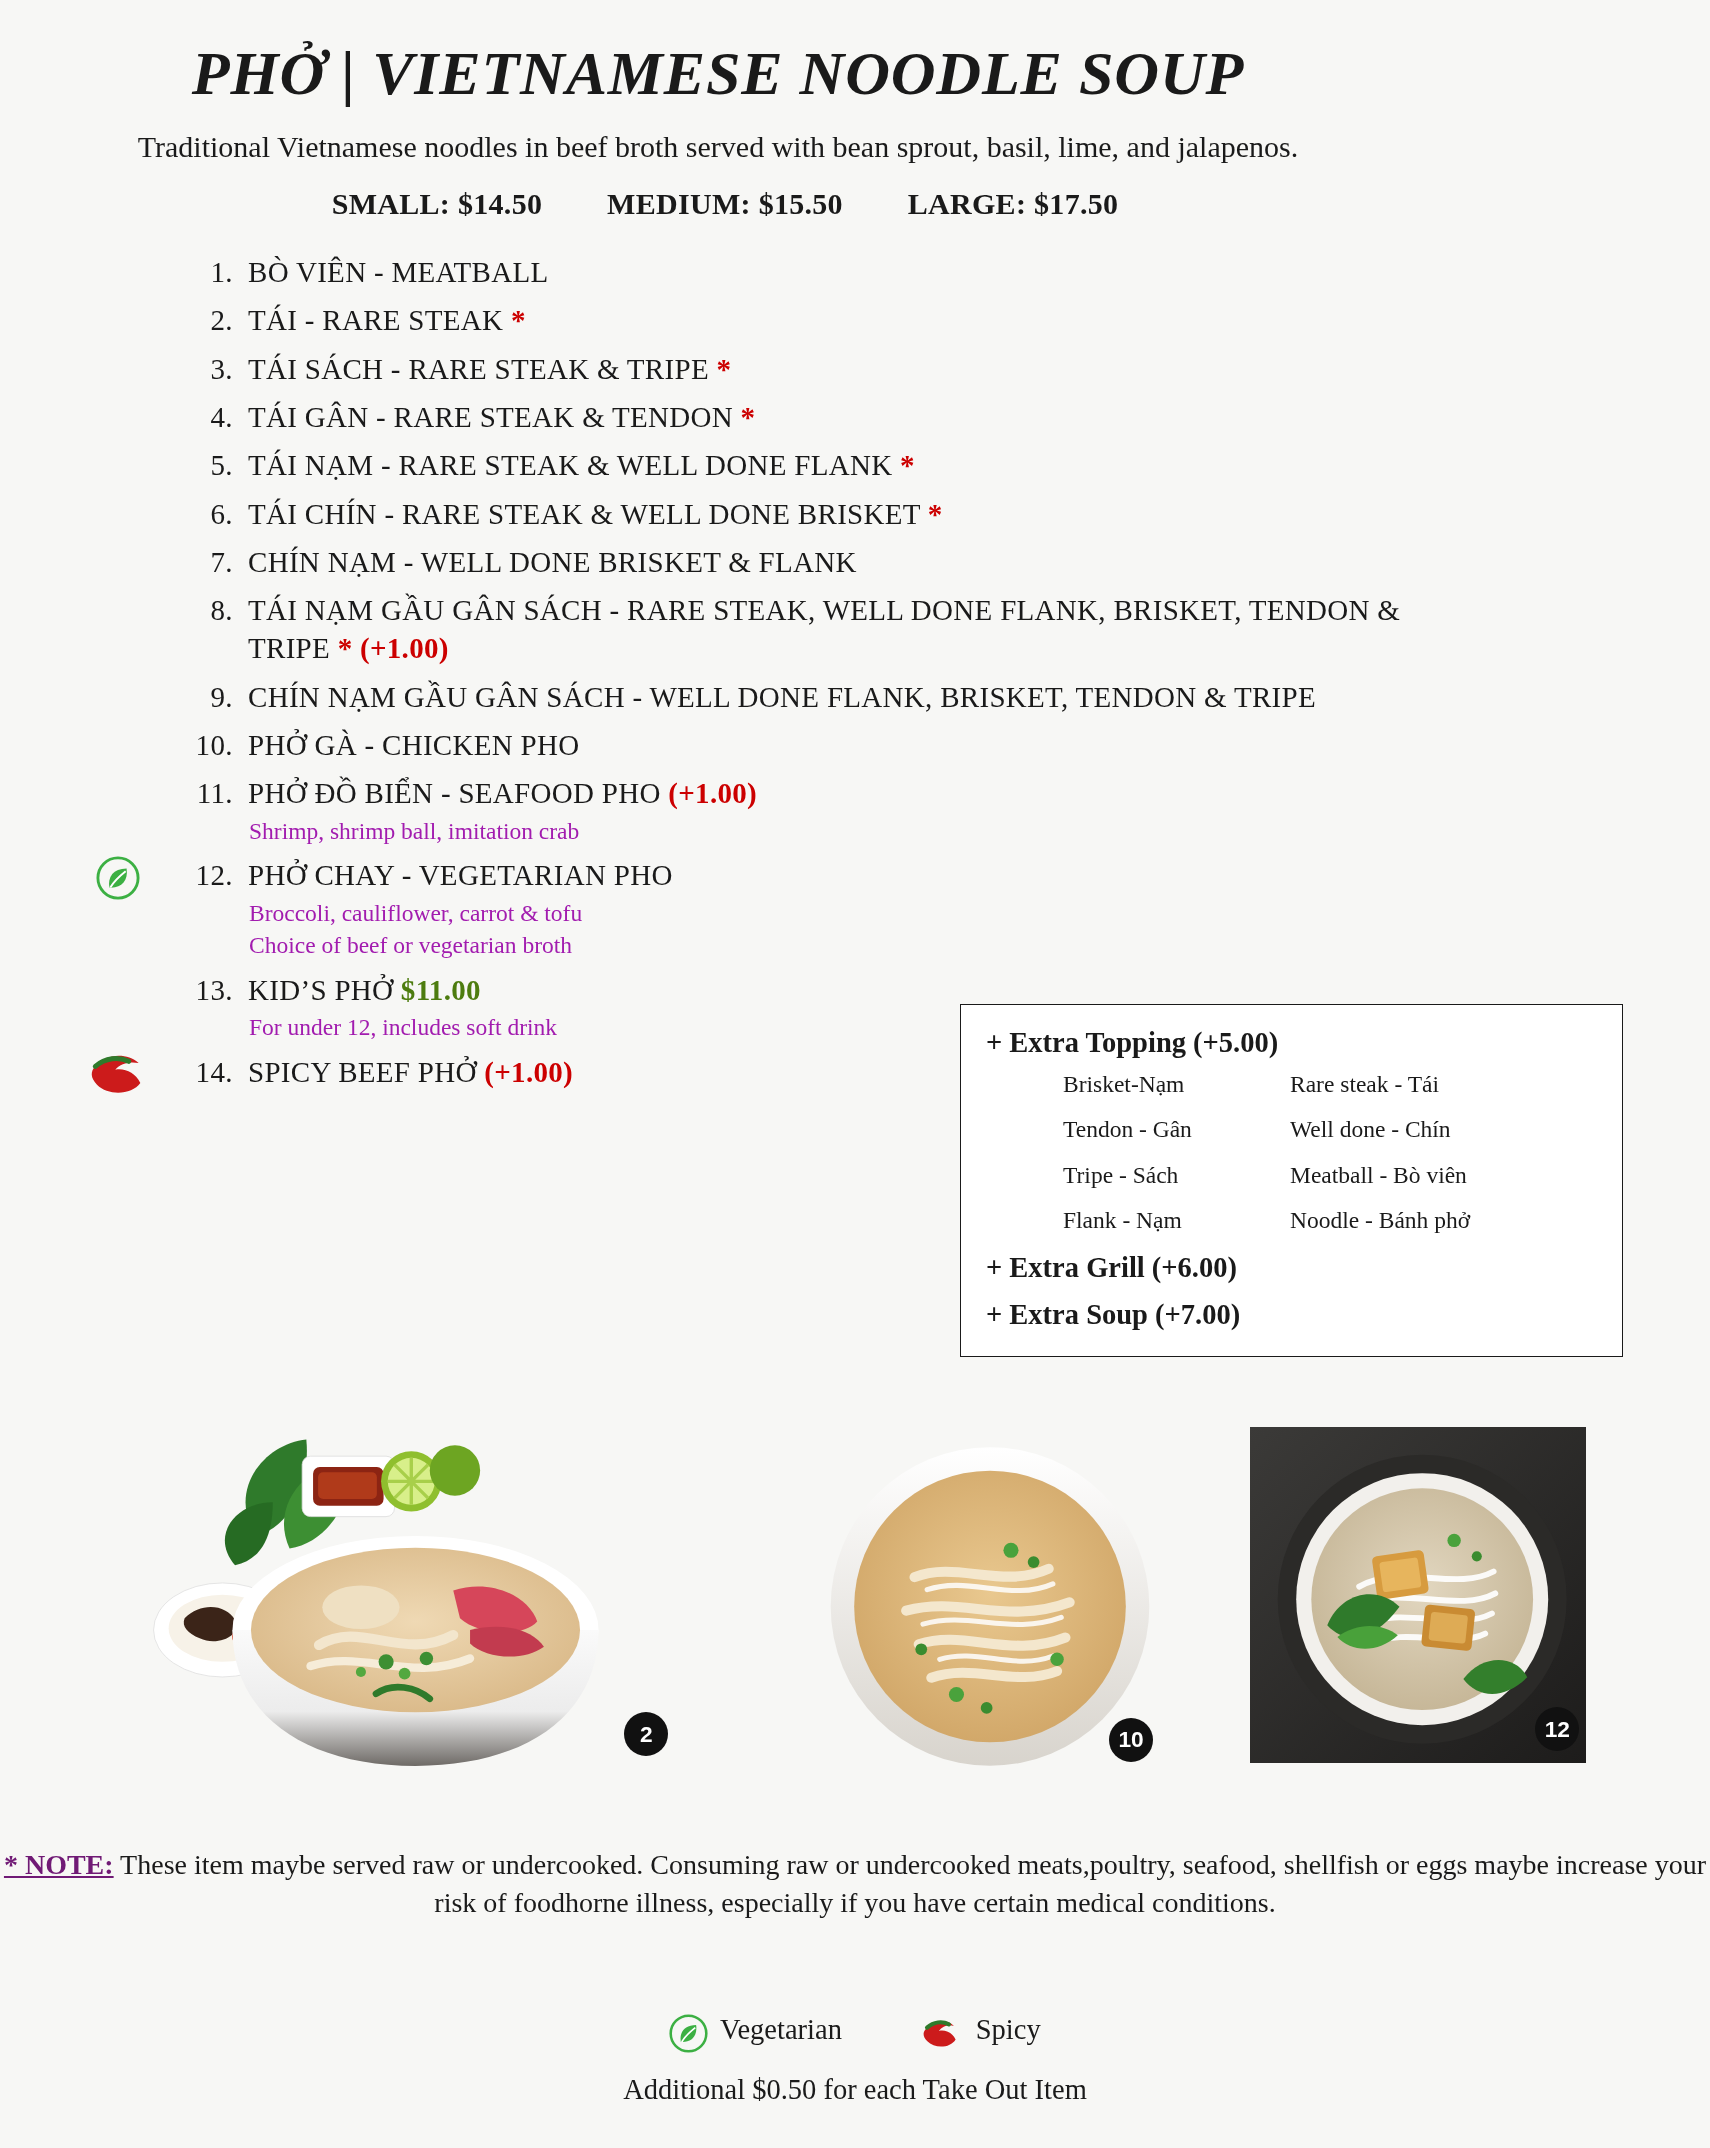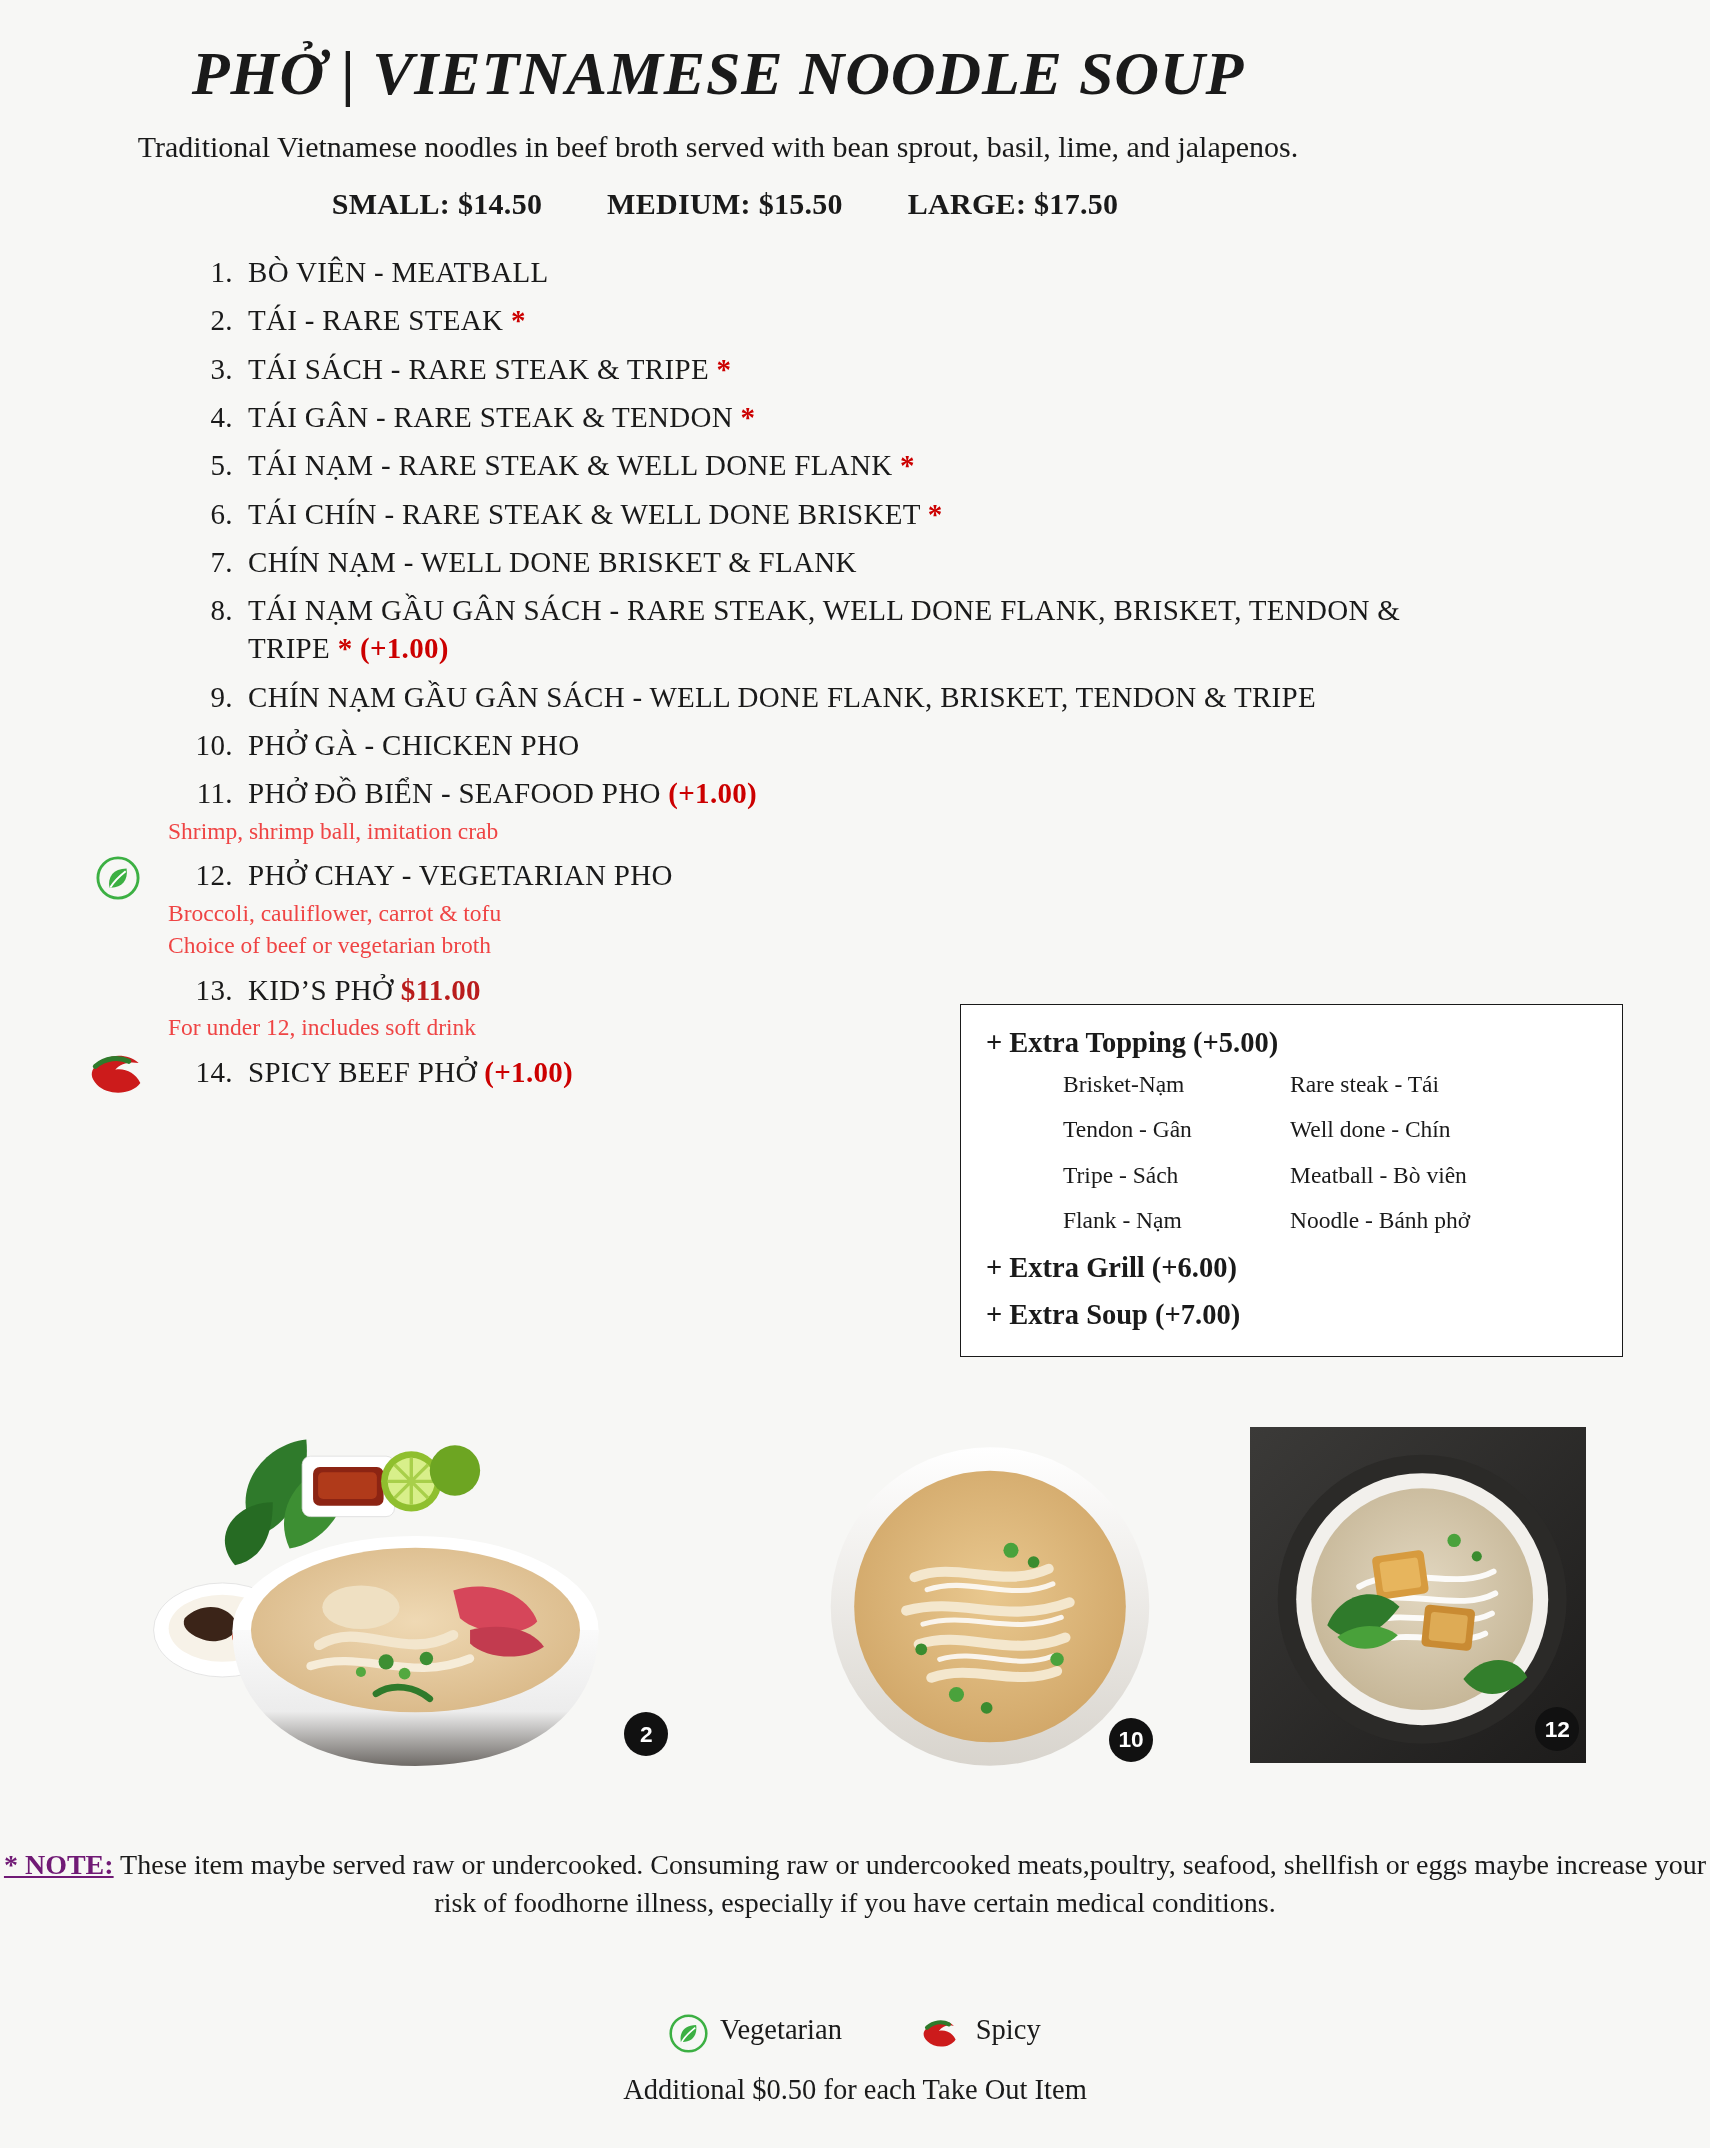--- a/index.html
+++ b/index.html
@@ -81,28 +81,29 @@
   .name {
     font-size: 29px;
     letter-spacing: 0.3px;
     max-width: 1376px;
   }
   .star, .upcharge {
     color: #cc0000;
     font-weight: bold;
   }
   .price-red {
-    color: #b91c1c;
+    color: #4d7c0f;
     font-weight: bold;
   }
   .sub {
     font-size: 23.5px;
+    margin-left: 81px;
     margin-top: 3.4px;
     line-height: 1.3;
-    color: #ef4444;
+    color: #a21caf;
   }
   .sub + .sub { margin-top: 1.7px; }
 
   .leaf-mark {
     position: absolute;
     left: -72px;
     top: 0px;
     width: 44px;
     height: 44px;
   }

